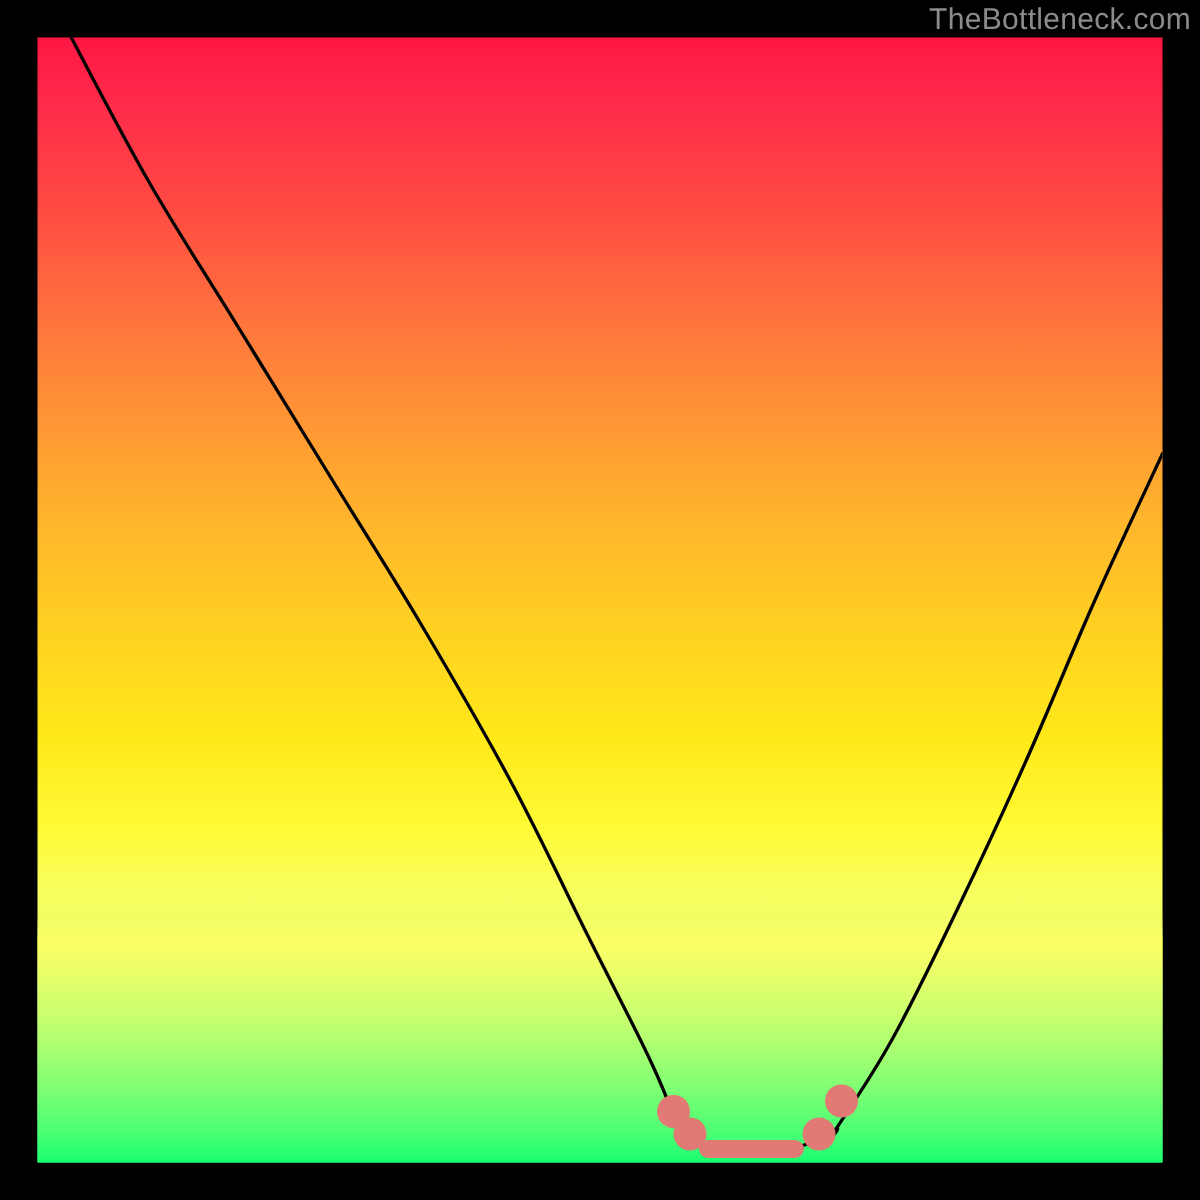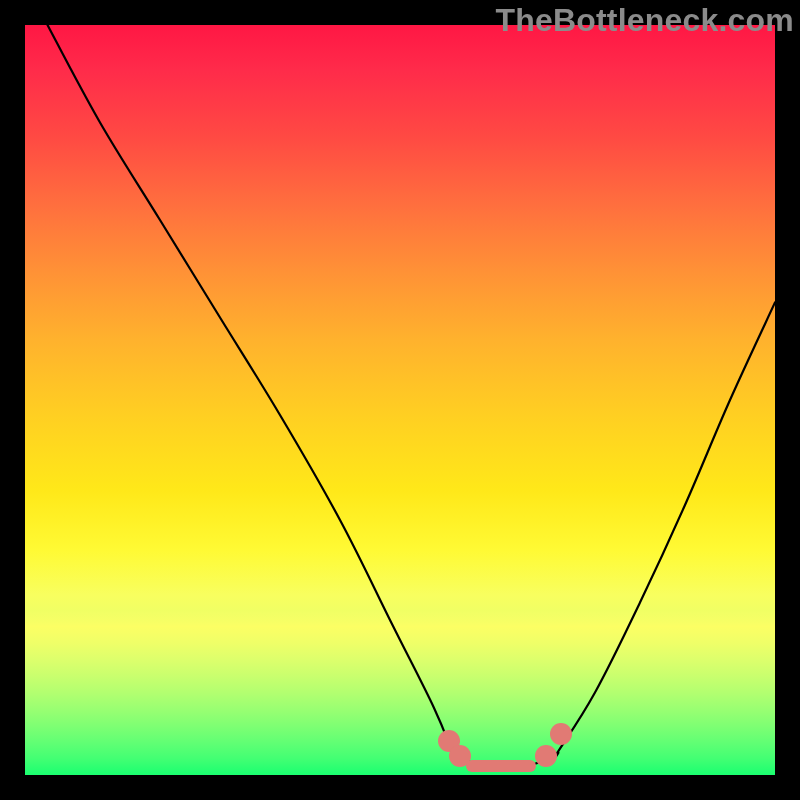--- a/index.html
+++ b/index.html
@@ -59,22 +59,22 @@
       #1aff70 100%
     );
     mix-blend-mode: normal;
   }
 
   .watermark {
     position: absolute;
     top: 2px;
     right: 6px;
     color: #8b8b8b;
-    font-size: 32px;
-    font-weight: 700;
+    font-size: 20px;
+    font-weight: 400;
     letter-spacing: 0.2px;
     z-index: 5;
   }
 
   svg.curve {
     position: absolute;
     inset: 0;
     width: 750px;
     height: 750px;
     pointer-events: none;

